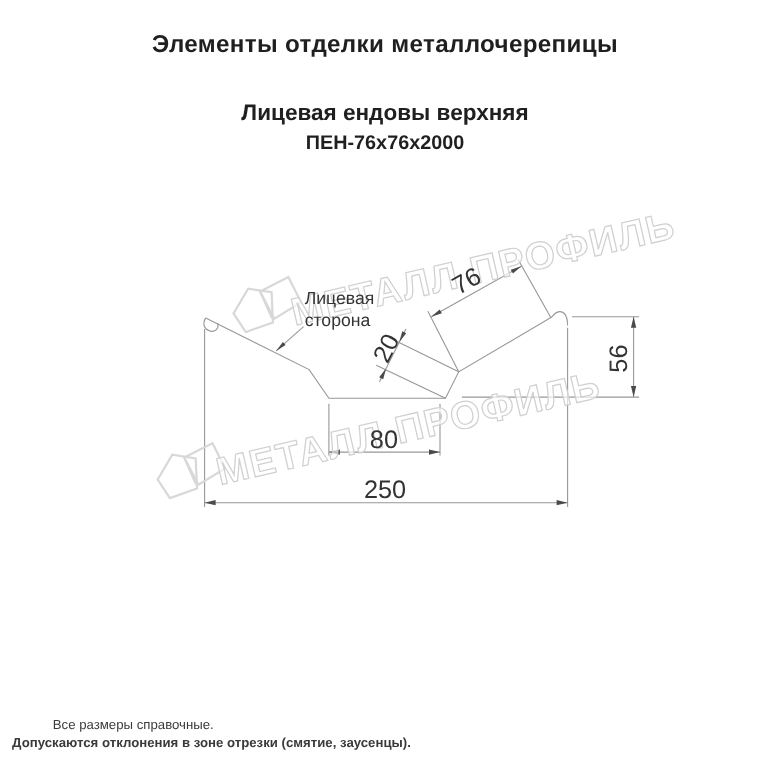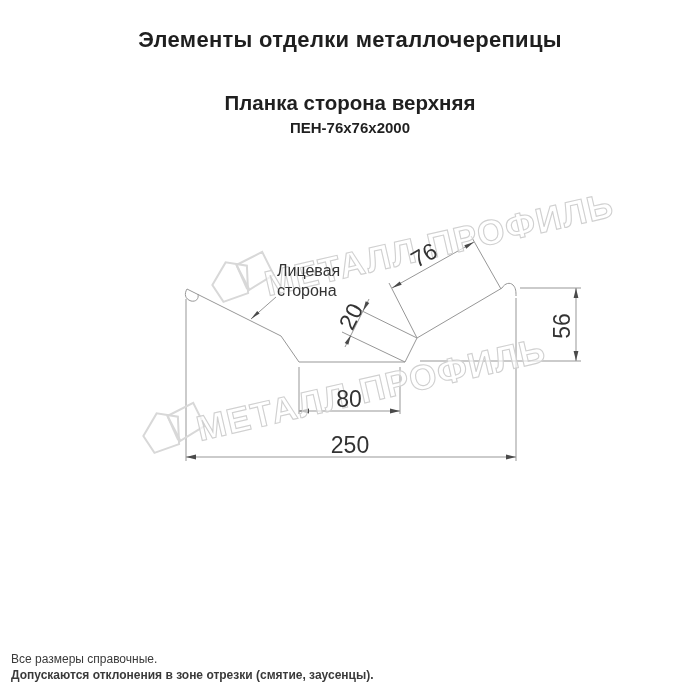--- a/index.html
+++ b/index.html
@@ -1,37 +1,37 @@
 <!DOCTYPE html>
 <html><head>
 <meta charset="utf-8">
 <style>
   html,body{margin:0;padding:0;background:#ffffff;width:700px;height:700px;overflow:hidden;}
   body{font-family:"Liberation Sans", sans-serif;position:relative;}
   .hdr{position:absolute;left:0;width:700px;text-align:center;color:#1f1f1f;font-weight:bold;}
   #title{top:27px;font-size:22px;letter-spacing:0.3px;}
   #subtitle{top:91px;font-size:20.5px;}
-  #pcode{top:119px;font-size:15px;}
+  #pcode{top:119px;font-size:18px;}
   #drawing-svg{position:absolute;left:0;top:0;}
   .foot{position:absolute;left:11px;color:#3a3a3a;font-size:12px;}
-  #note1{top:652px;}
+  #note1{top:652px;margin-left:37px;}
   #note2{top:668px;font-weight:bold;}
   .wm-txt{font-weight:bold;font-size:35px;letter-spacing:1.5px;
           fill:#ffffff;fill-opacity:0.65;stroke:#d0d0d0;stroke-width:1.1px;}
   .dimtxt{font-size:23px;fill:#333333;}
   .lbl{font-size:16px;fill:#333333;}
   .thin{stroke:#979797;stroke-width:1;fill:none;}
   .arr{fill:#4a4a4a;stroke:none;}
   .wm-shape{stroke:#d8d8d8;stroke-width:2;fill:none;}
 </style>
 </head>
 <body>
 
 <div class="hdr" id="title">Элементы отделки металлочерепицы</div>
-<div class="hdr" id="subtitle">Планка сторона верхняя</div>
+<div class="hdr" id="subtitle">Лицевая ендовы верхняя</div>
 <div class="hdr" id="pcode">ПЕН-76х76х2000</div>
 
 <svg id="drawing-svg" width="700" height="700" viewBox="0 0 700 700" xmlns="http://www.w3.org/2000/svg">
 
   <g>
     <path class="thin" d="M 187,289 L 281,336 L 299,362 L 405,362 L 417,338 L 502,288"></path>
     <path class="thin" d="M 187,289 C 184,294 185,299 191,301 C 196,302 199,299 198,294"></path>
     <path class="thin" d="M 502,288 C 505,283 510,282 513,285 C 516,288 516,292 516,296"></path>
   </g>
 

